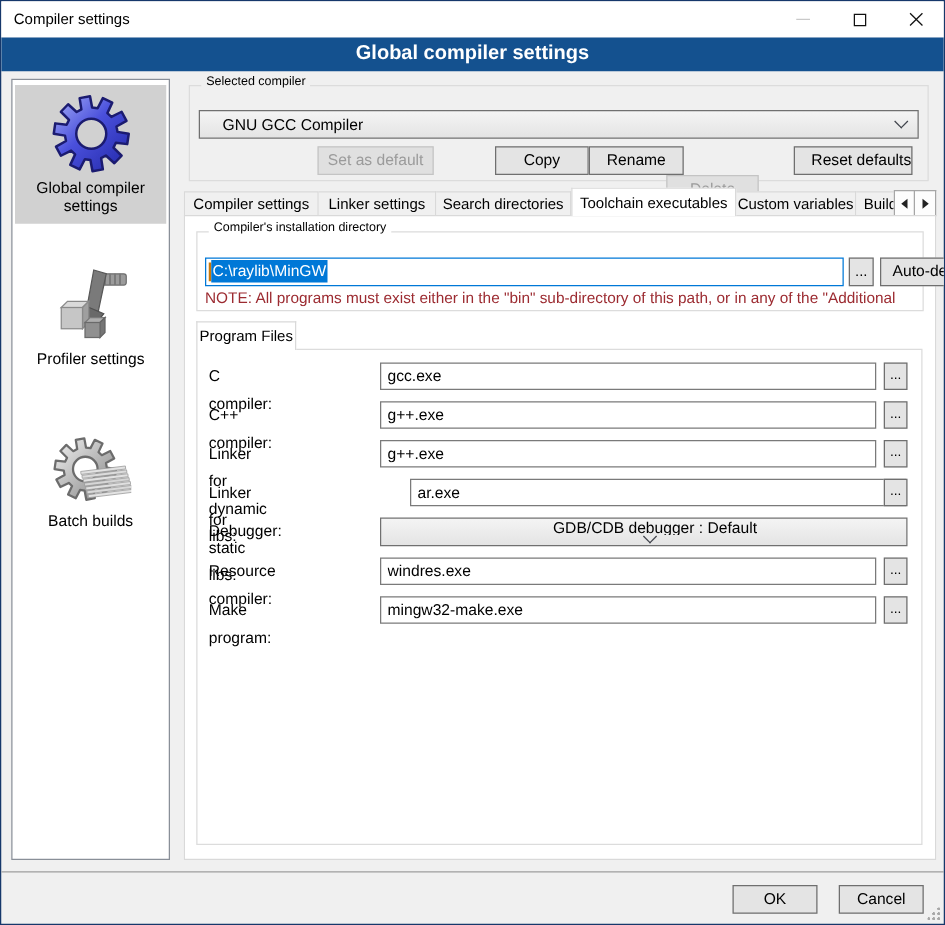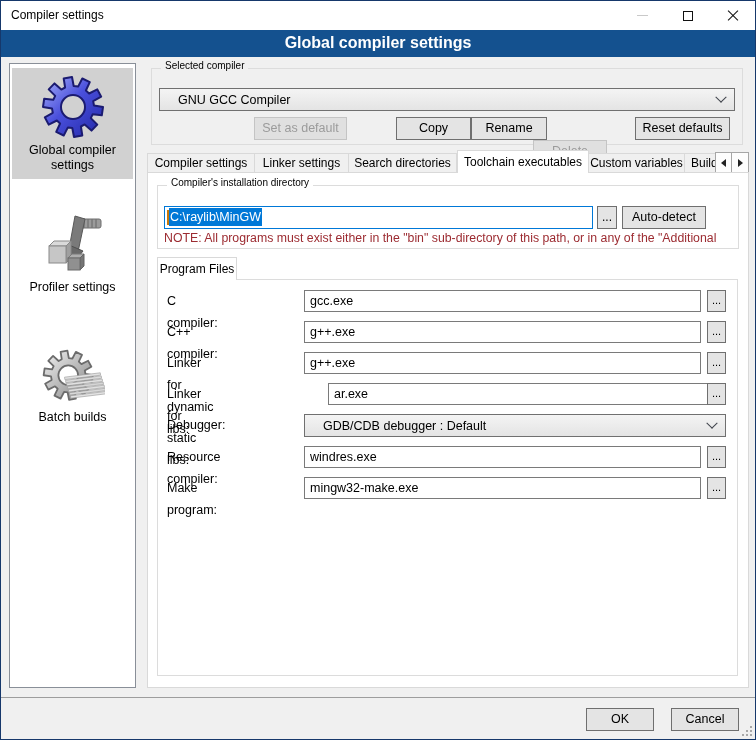--- a/index.html
+++ b/index.html
@@ -46,55 +46,55 @@
   .combo-main{position:absolute;left:158px;top:87px;width:576px;height:23px;}
 
   .btn{display:inline-block;background:#E4E4E4;border:1px solid #6F6F6F;font-size:12.5px;color:#000;
     text-align:center;line-height:21px;height:23px;}
   .btn.disabled{background:#E0E0E0;border-color:#C4C4C4;color:#9B9B9B;}
   .btn-row{position:absolute;left:150px;top:116px;width:592px;height:23px;}
   .btn-setdef{position:absolute;left:103px;width:93px;}
   .btn-copy{position:absolute;left:245px;width:75px;}
   .btn-rename{position:absolute;left:320px;width:76px;}
   .btn-delete{position:absolute;left:382px;width:74px;margin-top:23px;}
-  .btn-reset{position:absolute;left:484px;width:95px;}
+  .btn-reset{position:absolute;left:484px;width:95px;text-align:right;}
 
   
   .tabstrip{position:absolute;left:146px;top:149px;width:568px;height:23px;overflow:hidden;white-space:nowrap;}
   .tab{display:inline-block;height:20px;margin-top:3px;background:#F0F0F0;border:1px solid #D9D9D9;border-left:none;
     font-size:12px;text-align:center;line-height:19px;overflow:hidden;vertical-align:top;color:#000;}
   .tab:first-child{border-left:1px solid #D9D9D9;}
   .tab.active{height:23px;margin-top:0;background:#FFF;border:1px solid #D9D9D9;border-bottom:none;line-height:23px;position:relative;z-index:3;}
   .tab-scroller{position:absolute;left:714px;top:151px;display:flex;}
   .scr-btn{width:17px;height:21px;background:#FDFDFD;border:1px solid #A6A6A6;display:flex;align-items:center;justify-content:center;}
   .scr-btn + .scr-btn{border-left:none;}
   .tri-l{width:0;height:0;border:4px solid transparent;border-right:5px solid #222;margin-left:-4px;}
   .tri-r{width:0;height:0;border:4px solid transparent;border-left:5px solid #222;margin-right:-4px;}
 
   .main-pane{position:absolute;left:146px;top:171px;width:602px;height:516px;background:#FFF;border:1px solid #D9D9D9;z-index:1;}
 
   
   .dir-row{position:absolute;left:163px;top:205px;height:23px;display:flex;}
-  .dir-input{position:relative;width:429px;height:23px;background:#FFF;border:1px solid #0078D7;
+  .dir-input{position:relative;width:511px;height:23px;background:#FFF;border:1px solid #0078D7;
     font-size:12.5px;line-height:21px;padding-left:2px;overflow:hidden;white-space:nowrap;}
   .caret{display:inline-block;width:2px;height:15px;background:#C8780A;vertical-align:middle;margin-right:0px;}
   .sel-text{background:#0078D7;color:#FFF;padding:2px 1px;}
   .dots-btn{width:20px;height:23px;margin-left:4px;font-size:12px;line-height:20px;}
   .btn-autodetect{width:84px;margin-left:5px;}
   .note-line{position:absolute;left:163px;top:230px;width:572px;font-size:12.3px;color:#9C2B31;
     white-space:nowrap;overflow:hidden;}
 
   
   .subtabstrip{position:absolute;left:156px;top:256px;width:500px;height:23px;white-space:nowrap;}
   .subpane{position:absolute;left:156px;top:278px;width:581px;height:397px;background:#FFF;border:1px solid #DCDCDC;z-index:1;}
   .flabel{position:absolute;left:166px;font-size:12.5px;color:#000;line-height:22px;}
   .finput{position:absolute;left:303px;width:397px;height:22px;border:1px solid #7A7A7A;background:#FFF;
     font-family:"Liberation Sans",sans-serif;font-size:12.5px;padding:0 0 0 5px;color:#000;}
   .fdots{position:absolute;left:706px;width:19px;height:22px;font-size:11px;line-height:19px;}
-  .fcombo{position:absolute;left:303px;width:422px;height:23px;}
+  .fcombo{position:absolute;left:303px;width:422px;height:23px;flex-direction:column;}
 
   
   .footer-sep{position:absolute;left:0;top:696px;width:756px;border-top:1px solid #9D9D9D;}
   .btn-ok{position:absolute;left:585px;top:707px;width:68px;}
   .btn-cancel{position:absolute;left:670px;top:707px;width:68px;}
   .grip{position:absolute;right:3px;bottom:3px;width:10px;height:10px;
     background:
      radial-gradient(circle at 9px 1px,#A8A8A8 1.1px,transparent 1.3px),
      radial-gradient(circle at 9px 5px,#A8A8A8 1.1px,transparent 1.3px),
      radial-gradient(circle at 5px 5px,#A8A8A8 1.1px,transparent 1.3px),

